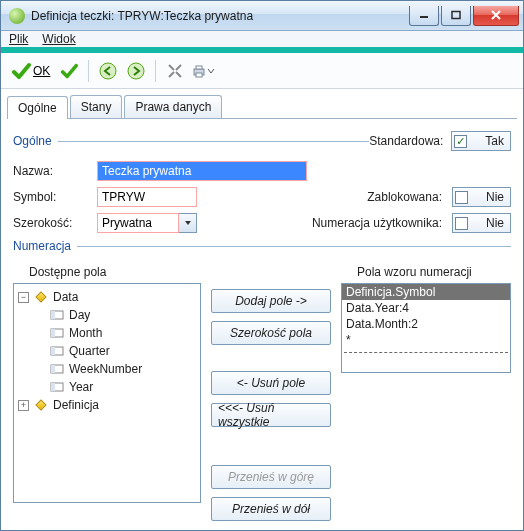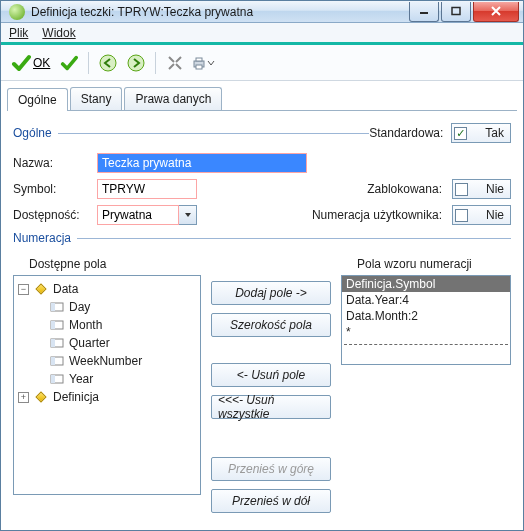--- a/index.html
+++ b/index.html
@@ -1,29 +1,29 @@
 <!DOCTYPE html>
 <html><head>
 <meta charset="utf-8">
 <style>
   * { box-sizing: border-box; font-family: "Segoe UI", Tahoma, sans-serif; }
   body { margin: 0; background: #fff; }
   .window { width: 524px; height: 531px; background: #fff; border: 1px solid #5a7fa0; position: relative; overflow: hidden; }
 
   
-  .titlebar { height: 22px; background: linear-gradient(to bottom, #f0f6fc 0%, #d7e6f5 45%, #bed6ee 46%, #cfe1f3 100%); display: flex; align-items: center; padding: 0 0 0 8px; border-bottom: 1px solid #8aa9c7; }
+  .titlebar { height: 30px; background: linear-gradient(to bottom, #f0f6fc 0%, #d7e6f5 45%, #bed6ee 46%, #cfe1f3 100%); display: flex; align-items: center; padding: 0 0 0 8px; border-bottom: 1px solid #8aa9c7; }
   .titlebar .appicon { width: 16px; height: 16px; border-radius: 50%; background: radial-gradient(circle at 35% 35%, #d7f5b0, #5aa516); margin-right: 6px; flex-shrink:0; }
   .titlebar .title { font-size: 12px; color: #1a1a1a; flex: 1; white-space: nowrap; }
   .win-btns { display: flex; height: 20px; margin-right: 4px; }
   .win-btn { width: 30px; height: 20px; margin-left: 2px; border: 1px solid #5b7694; border-top: none; border-radius: 0 0 3px 3px; display: flex; align-items: center; justify-content: center; font-size: 11px; color: #2b2b2b; background: linear-gradient(to bottom,#eaf2fb,#c6dbf1); }
   .win-btn.close { width: 46px; background: linear-gradient(to bottom,#f5a6a0 0%, #e86a5f 45%, #d6382b 46%, #e5594d 100%); color:#fff; border-color:#a53027; }
   .win-btn svg { width: 12px; height: 10px; }
 
   
-  .menubar { height: 22px; display: flex; align-items: center; padding: 0 8px; border-bottom: 3px solid #14b8a6; background:#f3f7fb; }
+  .menubar { height: 22px; display: flex; align-items: center; padding: 0 8px; border-bottom: 6px solid #14b8a6; background:#f3f7fb; }
   .menubar .menuitem { font-size: 12px; margin-right: 14px; color: #222; }
   .menubar .menuitem u { text-decoration: underline; }
 
   
   .toolbar { height: 36px; display: flex; align-items: center; padding: 2px 6px; border-bottom: 1px solid #cfd8e1; background:#fafcfe; gap:2px; }
   .tool { width: 26px; height: 26px; display: flex; align-items: center; justify-content: center; border-radius:3px; }
   .sep { width:1px; height:22px; background:#c8d2dc; margin:0 4px; }
   .okgroup { display:flex; align-items:center; padding:0 4px;text-align:center; }
   .okgroup .ok-text { font-size:12px; margin-left:2px; text-decoration: underline; }
   .check-green svg, .nav-arrow svg, .tools-icon svg, .print-icon svg { display:block; }
@@ -199,21 +199,21 @@
       <div class="lbl">Symbol:</div>
       <input class="text" style="width: 100px;" value="TPRYW">
       <div class="right-col-label">Zablokowana:</div>
       <span class="chk">
         <span class="box"></span>
         <span>Nie</span>
       </span>
     </div>
 
     <div class="row">
-      <div class="lbl">Dostępność:</div>
+      <div class="lbl">Szerokość:</div>
       <div class="combo">
         <input class="text" value="Prywatna" style="">
         <div class="cbtn">
           <svg width="8" height="8" viewBox="0 0 8 8">
               <path d="M1 2 L4 6 L7 2" fill="#333"></path>
             </svg>
         </div>
       </div>
       <div class="right-col-label">Numeracja użytkownika:</div>
       <span class="chk">

